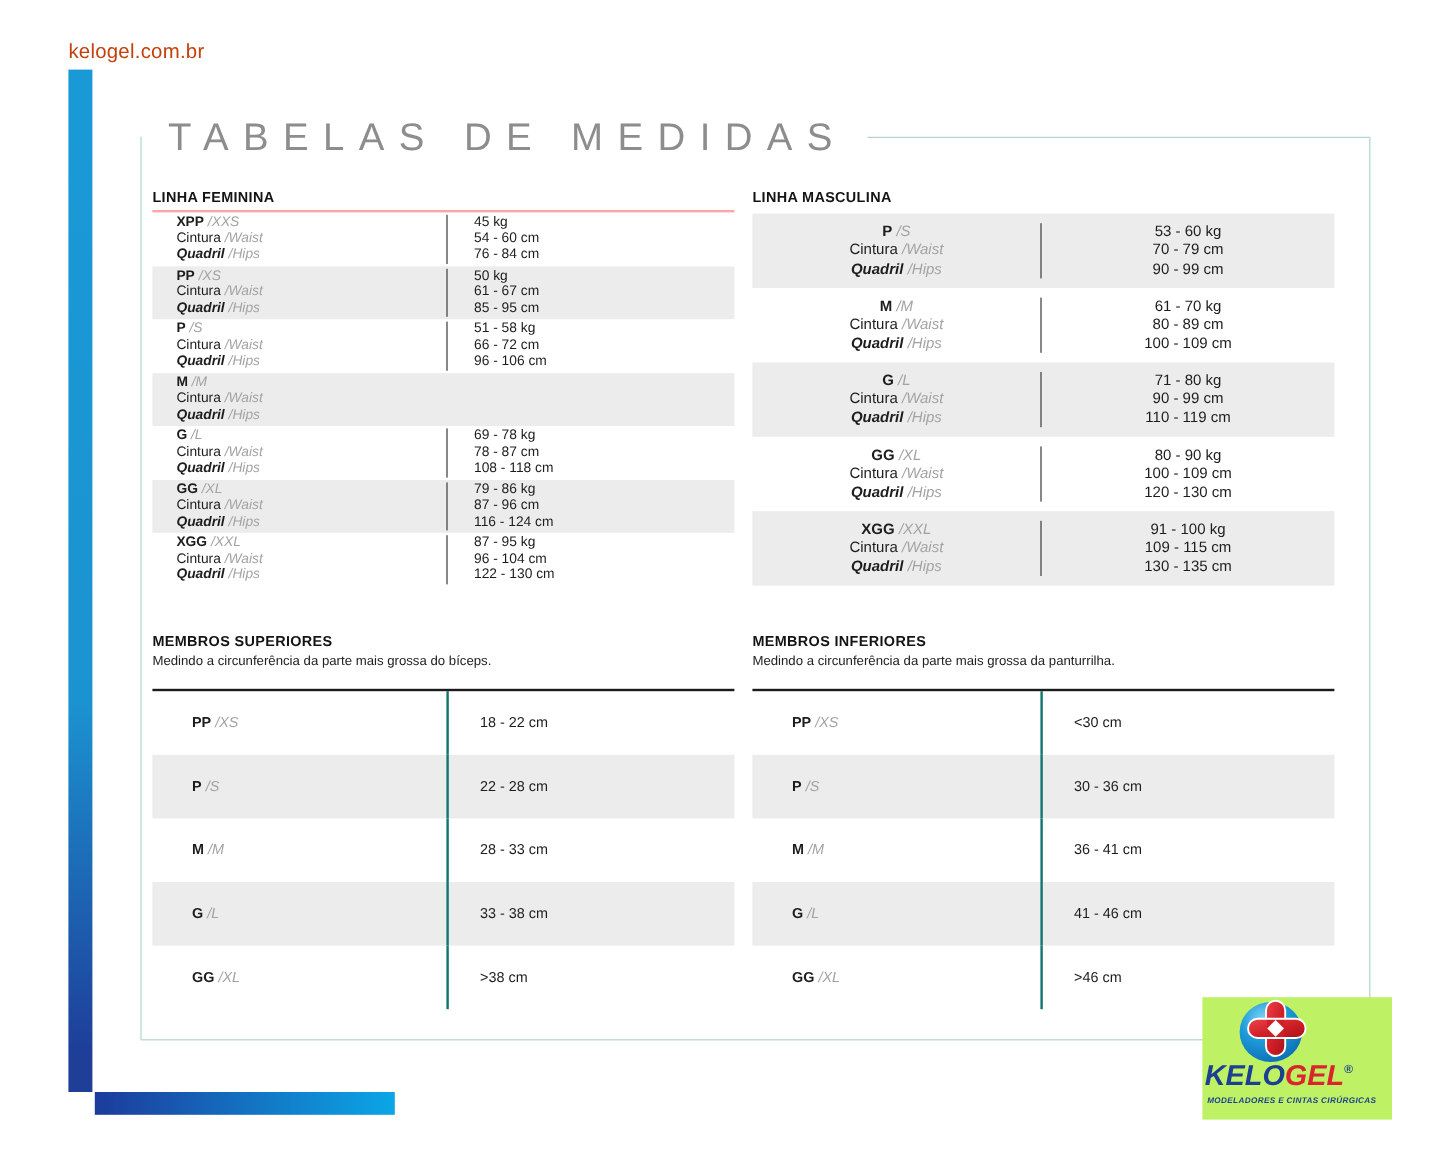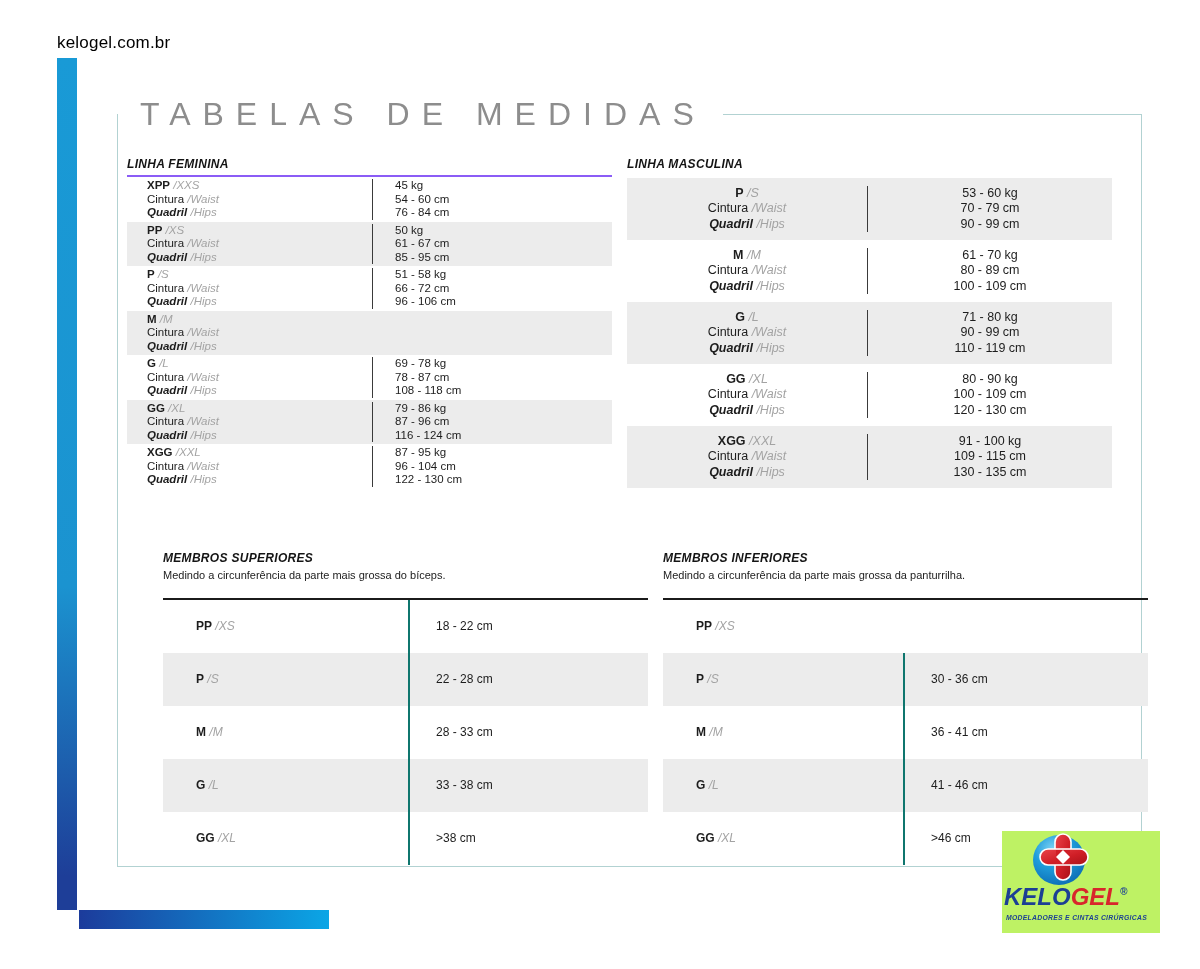--- a/index.html
+++ b/index.html
@@ -1,19 +1,19 @@
 <!DOCTYPE html>
 <html><head>
 <meta charset="utf-8">
 <style>
   html,body{margin:0;padding:0;background:#fff;font-family:"Liberation Sans",sans-serif;}
   body{position:relative;width:1200px;height:969px;overflow:hidden;color:#1d1d1d;}
 
   
-  .site-url{position:absolute;left:57px;top:33px;font-size:17px;color:#000000;letter-spacing:.2px;}
+  .site-url{position:absolute;left:57px;top:33px;font-size:17px;color:#c2410c;letter-spacing:.2px;}
 
   
   .vbar{position:absolute;left:57px;top:58px;width:20px;height:852px;
         background:linear-gradient(180deg,#199ad6 0%,#1b93d0 62%,#1e3e98 96%);}
   .hbar{position:absolute;left:79px;top:910px;width:250px;height:19px;
         background:linear-gradient(90deg,#1c3b9b 0%,#0ba6e6 100%);}
 
   
   .frame{position:absolute;background:#b2d2d2;}
   .frame-left{left:117px;top:114px;width:1px;height:752px;}
@@ -23,24 +23,24 @@
 
   
   .page-title{position:absolute;left:140px;top:96px;font-size:32px;letter-spacing:12px;
               color:#8d8d8d;white-space:nowrap;}
 
   
   .tbl{position:absolute;width:485px;}
   .tbl-fem,.tbl-masc{top:157px;}
   .tbl-fem,.tbl-sup{left:127px;}
   .tbl-masc,.tbl-inf{left:627px;}
-  .tbl-sup,.tbl-inf{top:551px;margin-left:36px;}
-  .tbl-title{font-size:12px;font-weight:bold;color:#141414;letter-spacing:.3px;margin:0 0 4px 0;font-style:italic;}
+  .tbl-sup,.tbl-inf{top:527px;}
+  .tbl-title{font-size:12px;font-weight:bold;color:#141414;letter-spacing:.3px;margin:0 0 4px 0;}
   .tbl-sub{font-size:11px;color:#222;margin:2px 0 0 0;}
-  .tbl-fem .rows{border-top:2px solid #8b5cf6;}
+  .tbl-fem .rows{border-top:2px solid #fca5a5;}
   .tbl-masc .rows{margin-top:7px;}
   .tbl-sup .rows,.tbl-inf .rows{border-top:2px solid #1b1b1b;margin-top:17px;}
 
   
   .m-row{display:flex;padding:2px 0;}
   .m-row .c1{width:245px;padding-left:20px;box-sizing:border-box;}
   .m-row .c2{flex:1;border-left:1px solid #3a3a3a;padding-left:22px;box-sizing:border-box;}
   .line{font-size:11.5px;line-height:13.5px;white-space:nowrap;}
   .tbl-fem .rows > div.m-row:nth-of-type(even){background:#ececec;}
   .tbl-masc .rows > div.m-row:nth-of-type(odd){background:#ececec;}
@@ -307,20 +307,23 @@
 </div>
 
 <div class="tbl tbl-inf">
   <div class="tbl-title">MEMBROS INFERIORES</div>
   <div class="tbl-sub">Medindo a circunferência da parte mais grossa da panturrilha.</div>
   <div class="rows">
 
       <div class="s-row">
         <div class="c1">
           <div class="line"><span class="sz">PP</span> <span class="alt">/XS</span></div>
+        </div>
+        <div class="c2">
+          <div class="line val">&lt;30 cm</div>
         </div>
       </div>
 
       <div class="s-row">
         <div class="c1">
           <div class="line"><span class="sz">P</span> <span class="alt">/S</span></div>
         </div>
         <div class="c2">
           <div class="line val">30 - 36 cm</div>
         </div>

